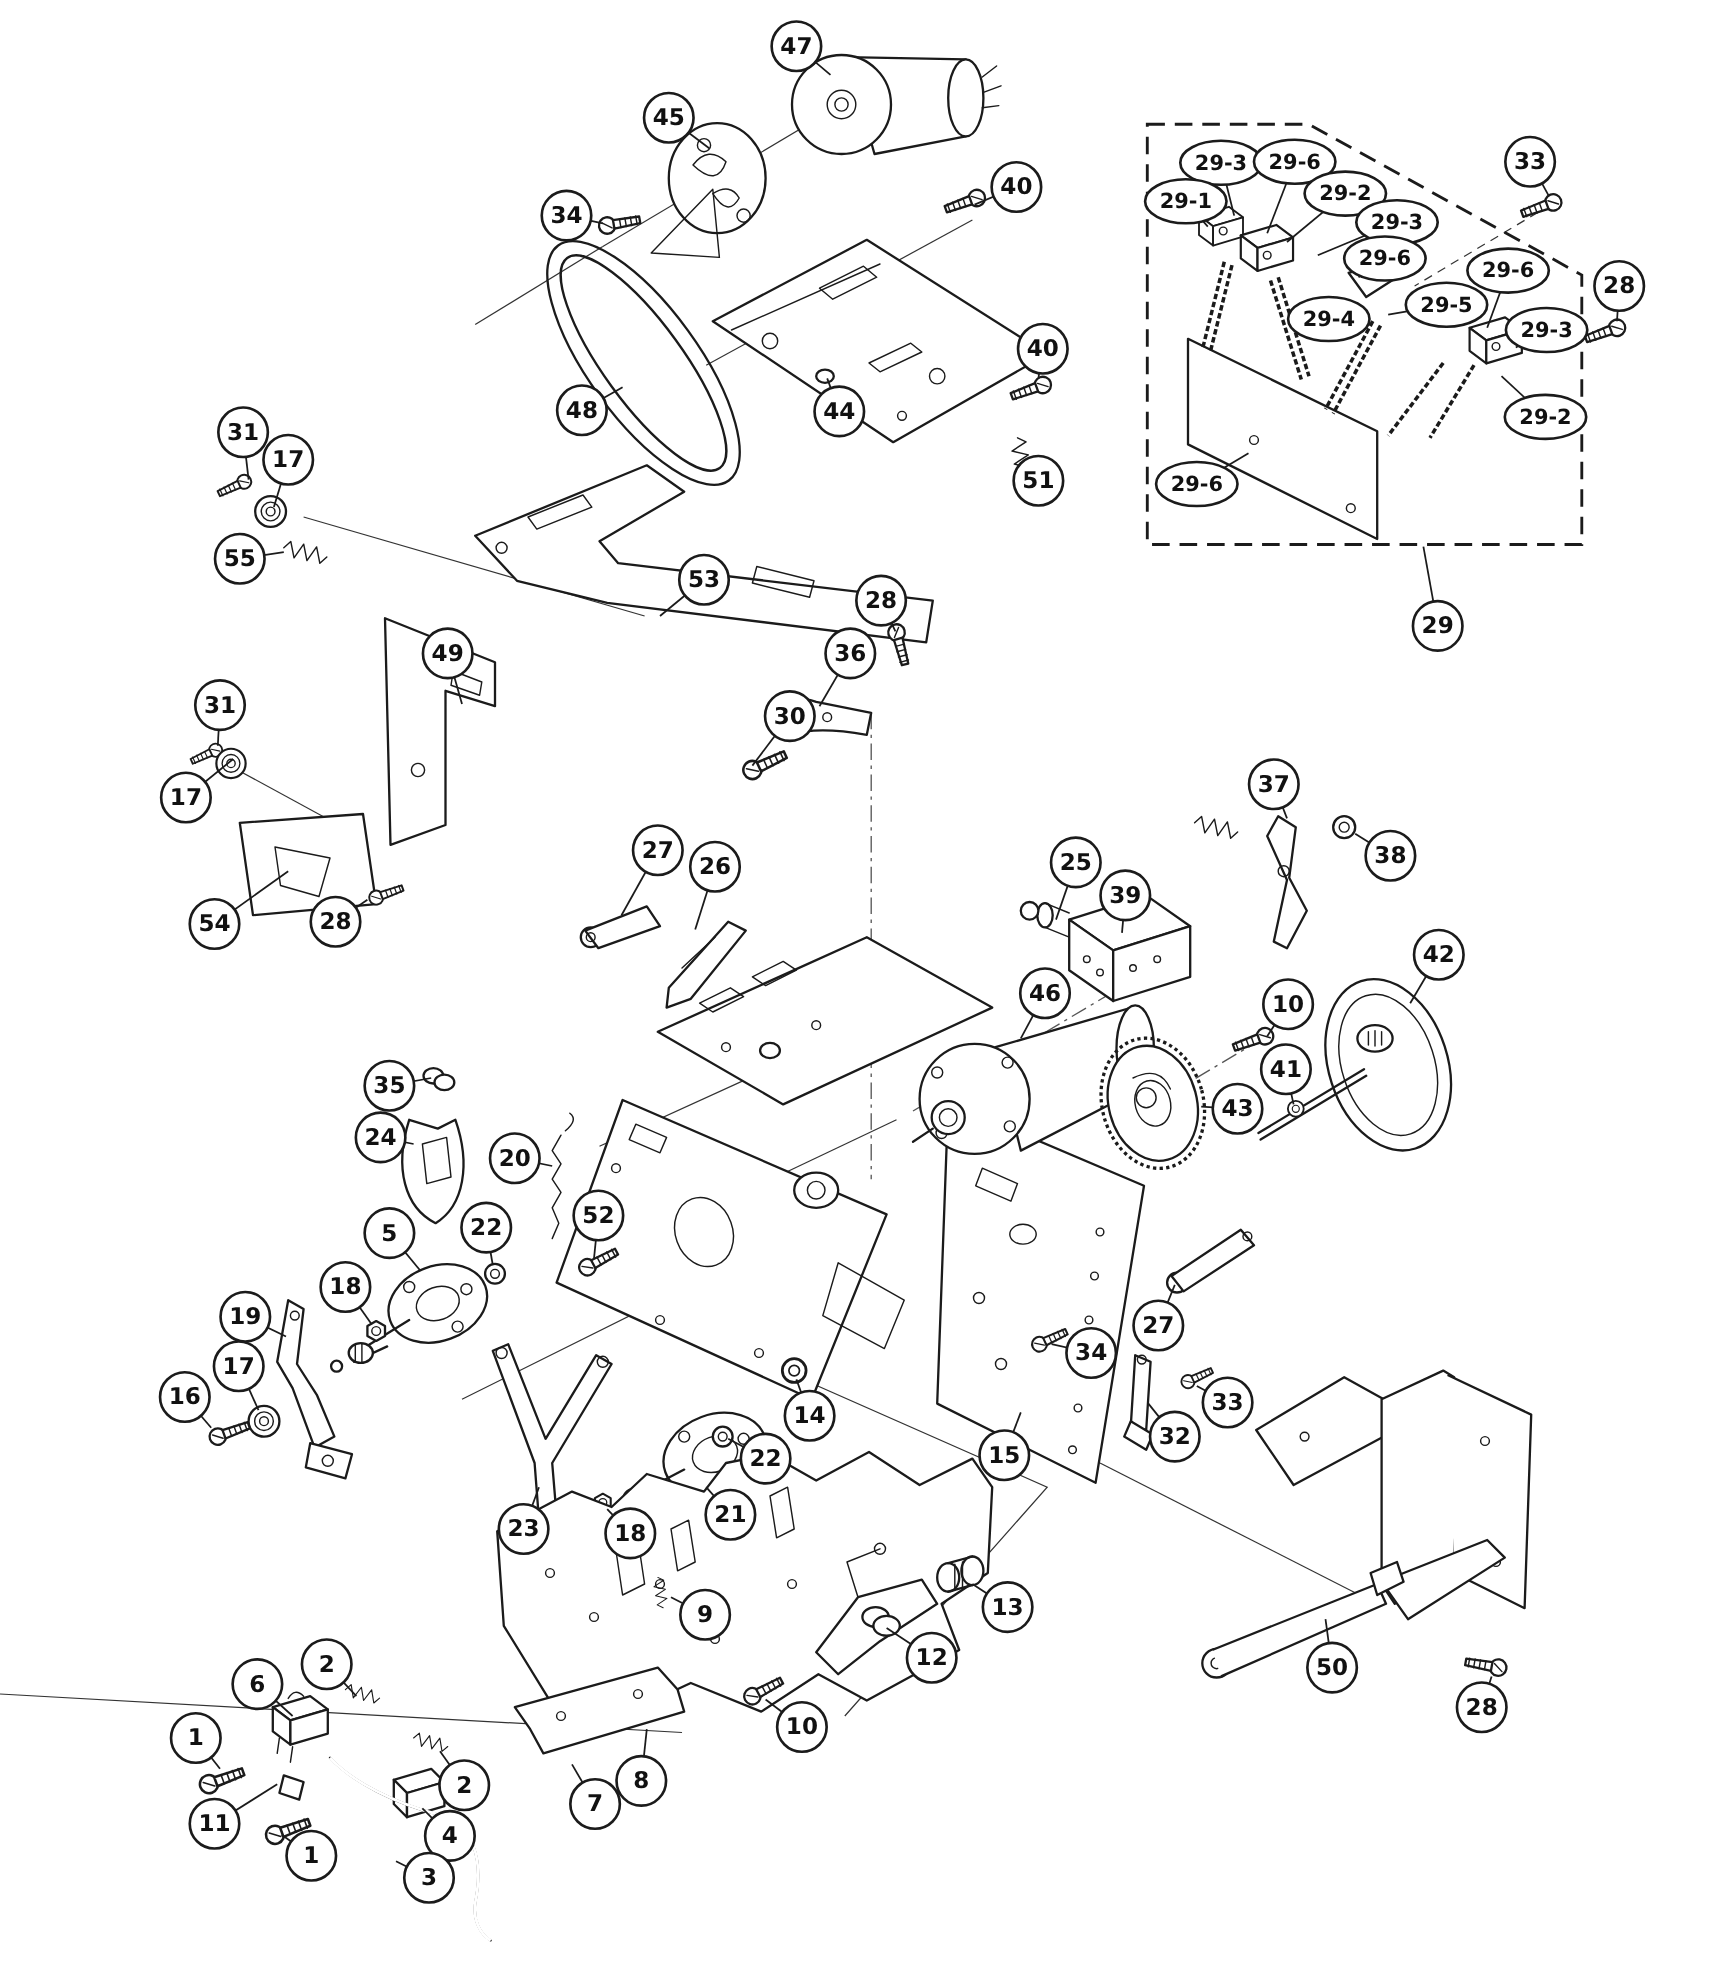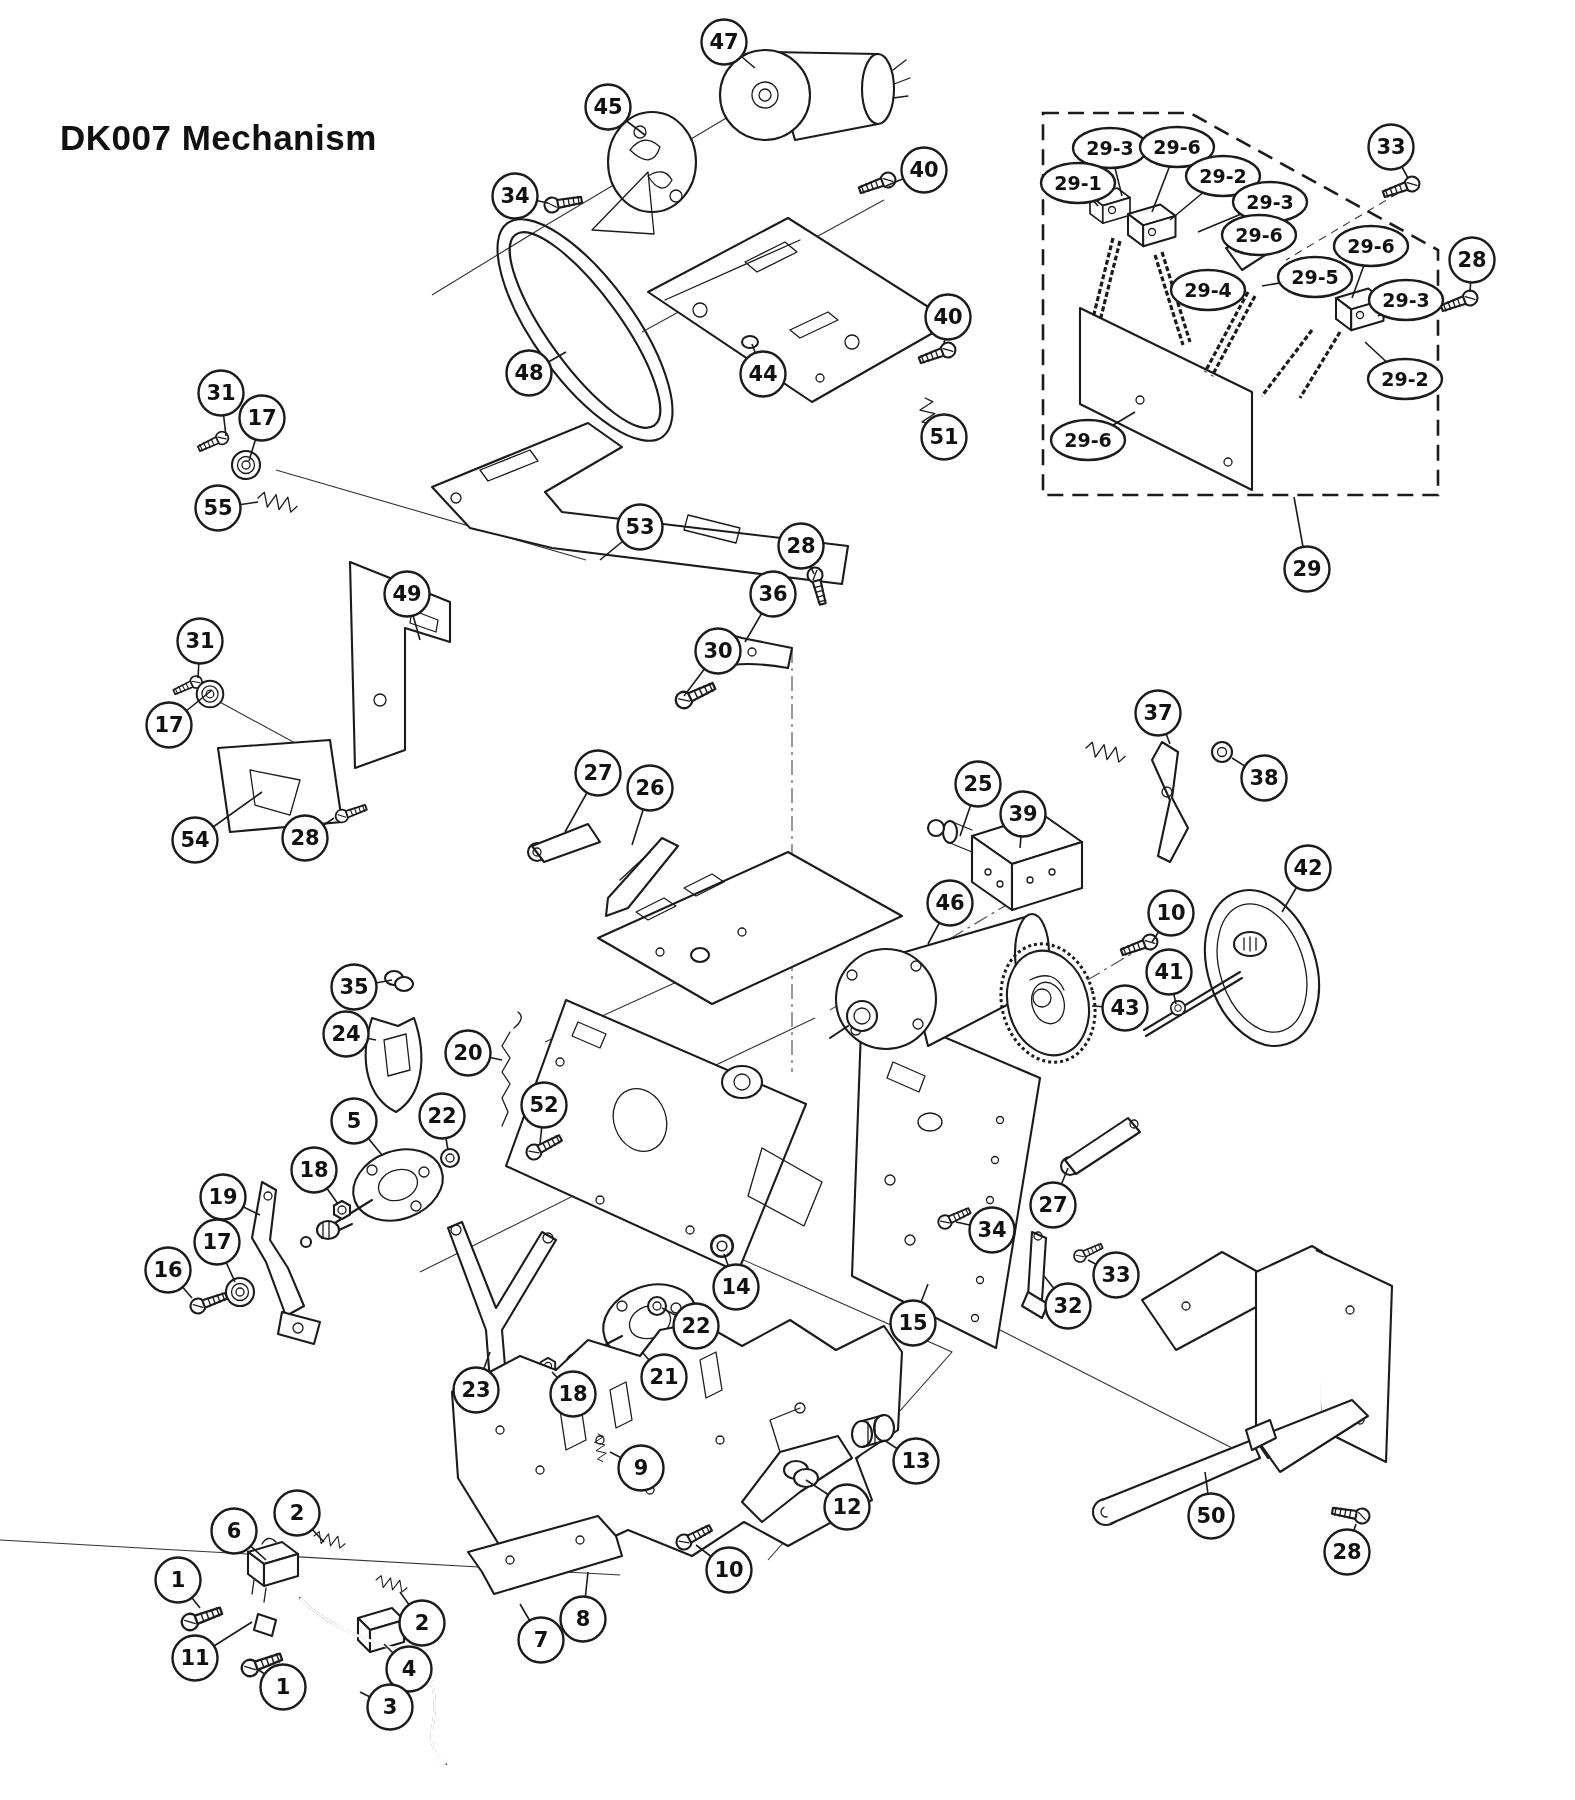--- a/index.html
+++ b/index.html
@@ -17,21 +17,20 @@
   .teeth{stroke:#1b1b1b;fill:none;stroke-width:3;stroke-dasharray:3 3;}
   .wire{stroke:#1b1b1b;fill:none;stroke-width:3.2;stroke-dasharray:5 2.5;}
   .balloon{stroke:#1b1b1b;fill:#ffffff;stroke-width:2.4;}
   .balloon-text{fill:#111;font-family:"DejaVu Sans",sans-serif;font-weight:600;}
   .leader{stroke:#1b1b1b;stroke-width:1.6;fill:none;}
 </style>
 </head>
 <body>
 
 <div id="stage">
-  <div id="doc-title">DK007 Mechanism</div>
 
   <svg id="art" width="1575" height="1800" viewBox="0 0 1575 1800">
     <defs>
       <g id="screw">
         <circle cx="0" cy="0" r="7.5" class="pf"></circle>
         <line x1="-4" y1="-3" x2="4" y2="3" class="det"></line>
         <path d="M6,-4 L30,-3 L30,3 L6,4 Z" class="pf"></path>
         <line x1="12" y1="-4" x2="12" y2="4" class="det"></line>
         <line x1="17" y1="-4" x2="17" y2="4" class="det"></line>
         <line x1="22" y1="-4" x2="22" y2="4" class="det"></line>

